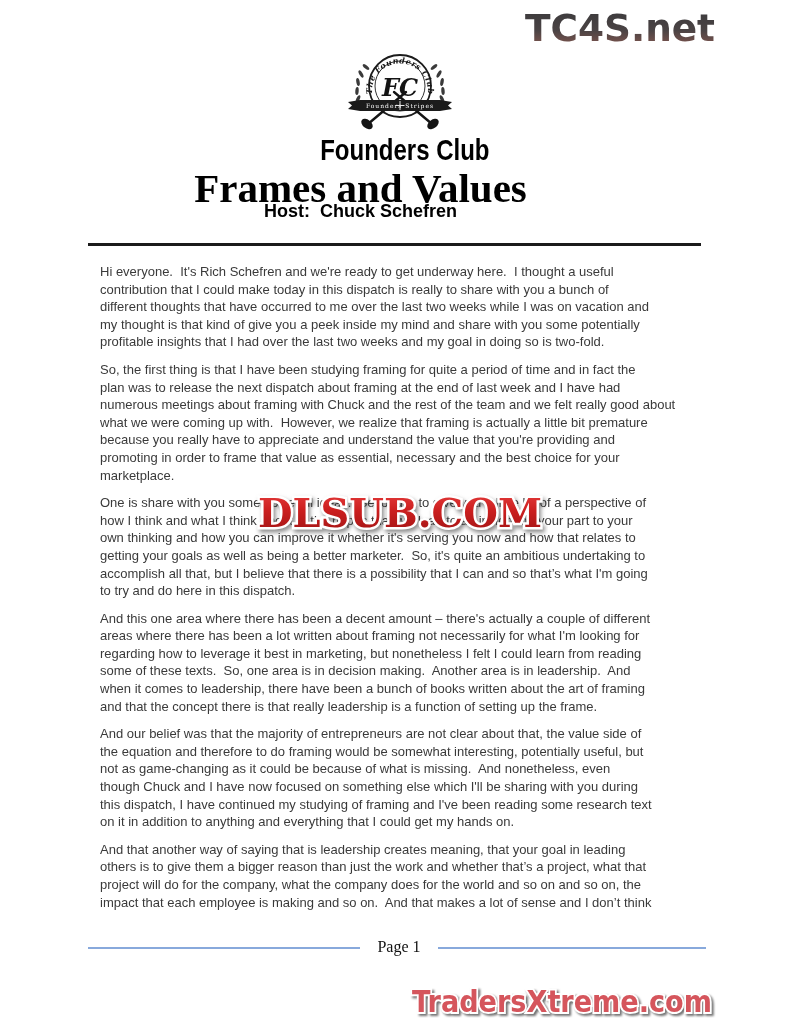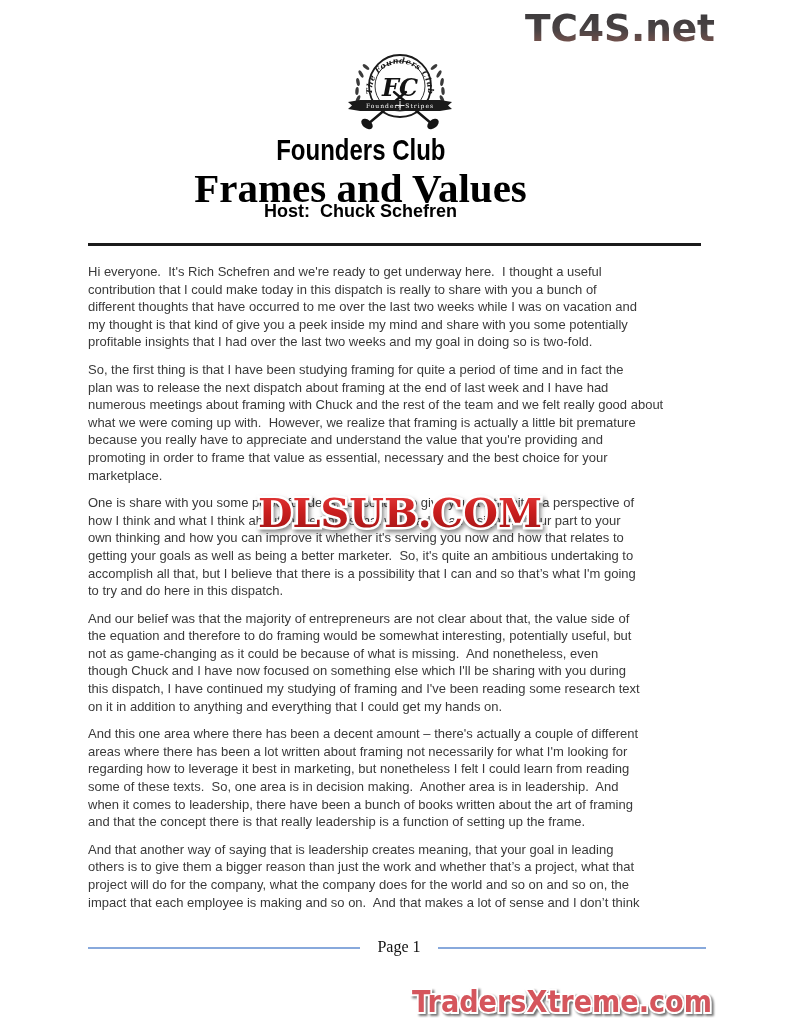--- a/index.html
+++ b/index.html
@@ -9,34 +9,34 @@
     background:#ffffff;
     overflow:hidden;
     font-family:"Liberation Sans",sans-serif;
   }
   
   .tc4s-svg{position:absolute;top:3px;right:3px;}
   
   .emblem-svg{position:absolute;top:50px;left:342px;}
   
   .center-line{position:absolute;left:0;width:100%;text-align:center;color:#000;}
-  .org-line{top:133px;}
+  .org-line{top:133px;padding-left:44px;}
   .org-name{display:inline-block;font-size:30px;font-weight:700;letter-spacing:0px;
             transform:scaleX(.8);transform-origin:center;white-space:pre;}
   .title-line{top:164px;}
   .doc-title{display:inline-block;font-family:"Liberation Serif",serif;font-size:41px;
              font-weight:700;white-space:pre;}
   .host-line-wrap{top:201px;}
   .host-line{display:inline-block;font-size:18px;font-weight:700;white-space:pre;}
   .header-rule{position:absolute;top:243px;left:88px;width:613px;height:3px;
                background:#1b1b1b;border:none;margin:0;}
   
   .content{position:absolute;top:263px;left:88px;width:650px;}
   .content p{
-    margin:0 0 10px 0;
+    margin:0 0 10px 12px;
     font-size:13px;
     line-height:17.6px;
     color:var(--body-text,#3a3a3a);
     white-space:pre-wrap;
   }
   
   .watermark-svg{position:absolute;left:252px;top:489px;}
   
   .footer-line{position:absolute;top:947px;height:2px;background:var(--footer-line-blue,#88a9dc);}
   .footer-line-left{left:88px;width:272px;}
@@ -129,32 +129,32 @@
 what we were coming up with.  However, we realize that framing is actually a little bit premature
 because you really have to appreciate and understand the value that you're providing and
 promoting in order to frame that value as essential, necessary and the best choice for your
 marketplace.</p>
     <p>One is share with you some powerful ideas.  Secondly, to give you a little bit of a perspective of
 how I think and what I think about in the hopes that will lead to an insight on your part to your
 own thinking and how you can improve it whether it's serving you now and how that relates to
 getting your goals as well as being a better marketer.  So, it's quite an ambitious undertaking to
 accomplish all that, but I believe that there is a possibility that I can and so that’s what I'm going
 to try and do here in this dispatch.</p>
+    <p>And this one area where there has been a decent amount – there's actually a couple of different
+areas where there has been a lot written about framing not necessarily for what I'm looking for
+regarding how to leverage it best in marketing, but nonetheless I felt I could learn from reading
+some of these texts.  So, one area is in decision making.  Another area is in leadership.  And
+when it comes to leadership, there have been a bunch of books written about the art of framing
+and that the concept there is that really leadership is a function of setting up the frame.</p>
     <p>And our belief was that the majority of entrepreneurs are not clear about that, the value side of
 the equation and therefore to do framing would be somewhat interesting, potentially useful, but
 not as game-changing as it could be because of what is missing.  And nonetheless, even
 though Chuck and I have now focused on something else which I'll be sharing with you during
 this dispatch, I have continued my studying of framing and I've been reading some research text
 on it in addition to anything and everything that I could get my hands on.</p>
-    <p>And this one area where there has been a decent amount – there's actually a couple of different
-areas where there has been a lot written about framing not necessarily for what I'm looking for
-regarding how to leverage it best in marketing, but nonetheless I felt I could learn from reading
-some of these texts.  So, one area is in decision making.  Another area is in leadership.  And
-when it comes to leadership, there have been a bunch of books written about the art of framing
-and that the concept there is that really leadership is a function of setting up the frame.</p>
     <p>And that another way of saying that is leadership creates meaning, that your goal in leading
 others is to give them a bigger reason than just the work and whether that’s a project, what that
 project will do for the company, what the company does for the world and so on and so on, the
 impact that each employee is making and so on.  And that makes a lot of sense and I don’t think</p>
   </div>
 
   <svg class="watermark-svg" width="296" height="52" viewBox="0 0 296 52">
     <defs>
       <linearGradient id="wmGrad" x1="0" y1="0" x2="0" y2="1">
         <stop offset="0" stop-color="#e84040"></stop>

